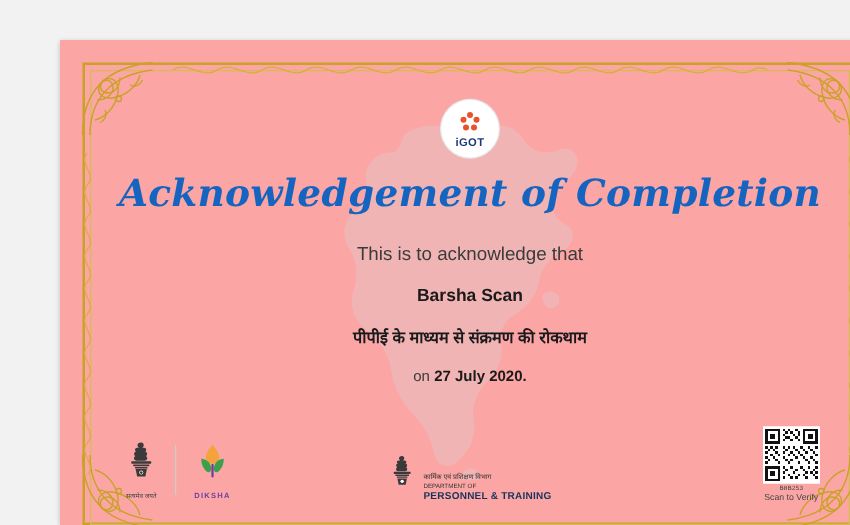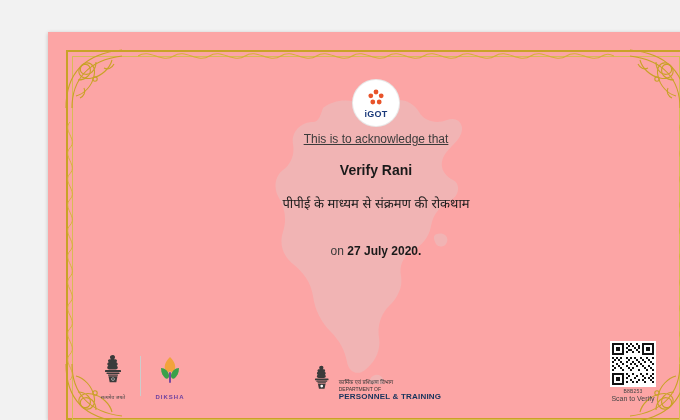--- a/index.html
+++ b/index.html
@@ -112,36 +112,35 @@
     font-family: "DejaVu Serif", serif;
     font-style: italic;
     font-weight: bold;
     font-size: 30px;
     color: #1565c0;
     margin: 12px 0 22px 0;
     letter-spacing: 0.2px;
   }
 
   .line {
-    font-size: 12px;
+    font-size: 15px;
     color: #3b3b3b;
     margin: 0 0 16px 0;
-    text-decoration: underline;
   }
   .recipient {
     font-size: 14px;
     font-weight: bold;
     color: #1a1a1a;
     margin: 0 0 16px 0;
   }
   .course {
     font-size: 13px;
-    font-weight: normal;
+    font-weight: bold;
     color: #1a1a1a;
-    margin: 0 0 32px 0;
+    margin: 0 0 16px 0;
   }
   .date-line {
     font-size: 12px;
     color: #3b3b3b;
     margin: 0;
   }
   .date-line b { color: #1a1a1a; }
 
   
   .footer {
@@ -306,24 +305,25 @@
               <circle cx="13.2" cy="14" r="2.4"></circle>
               <circle cx="6.8" cy="14" r="2.4"></circle>
               <circle cx="4.8" cy="7.8" r="2.4"></circle>
             </g>
             <circle cx="10" cy="9.6" r="2.6" fill="#ffffff"></circle>
           </svg>
         </span>
         <span class="logo-text">iGOT</span>
       </div>
 
+      <div class="title">Acknowledgement of Completion</div>
 
       <p class="line">This is to acknowledge that</p>
 
-      <p class="recipient">Verify Rani</p>
+      <p class="recipient">Barsha Scan</p>
 
 
       <p class="course">पीपीई के माध्यम से संक्रमण की रोकथाम</p>
 
       <p class="date-line">
         <span>on</span>
         <b>27 July 2020.</b>
       </p>
     </div>
 

